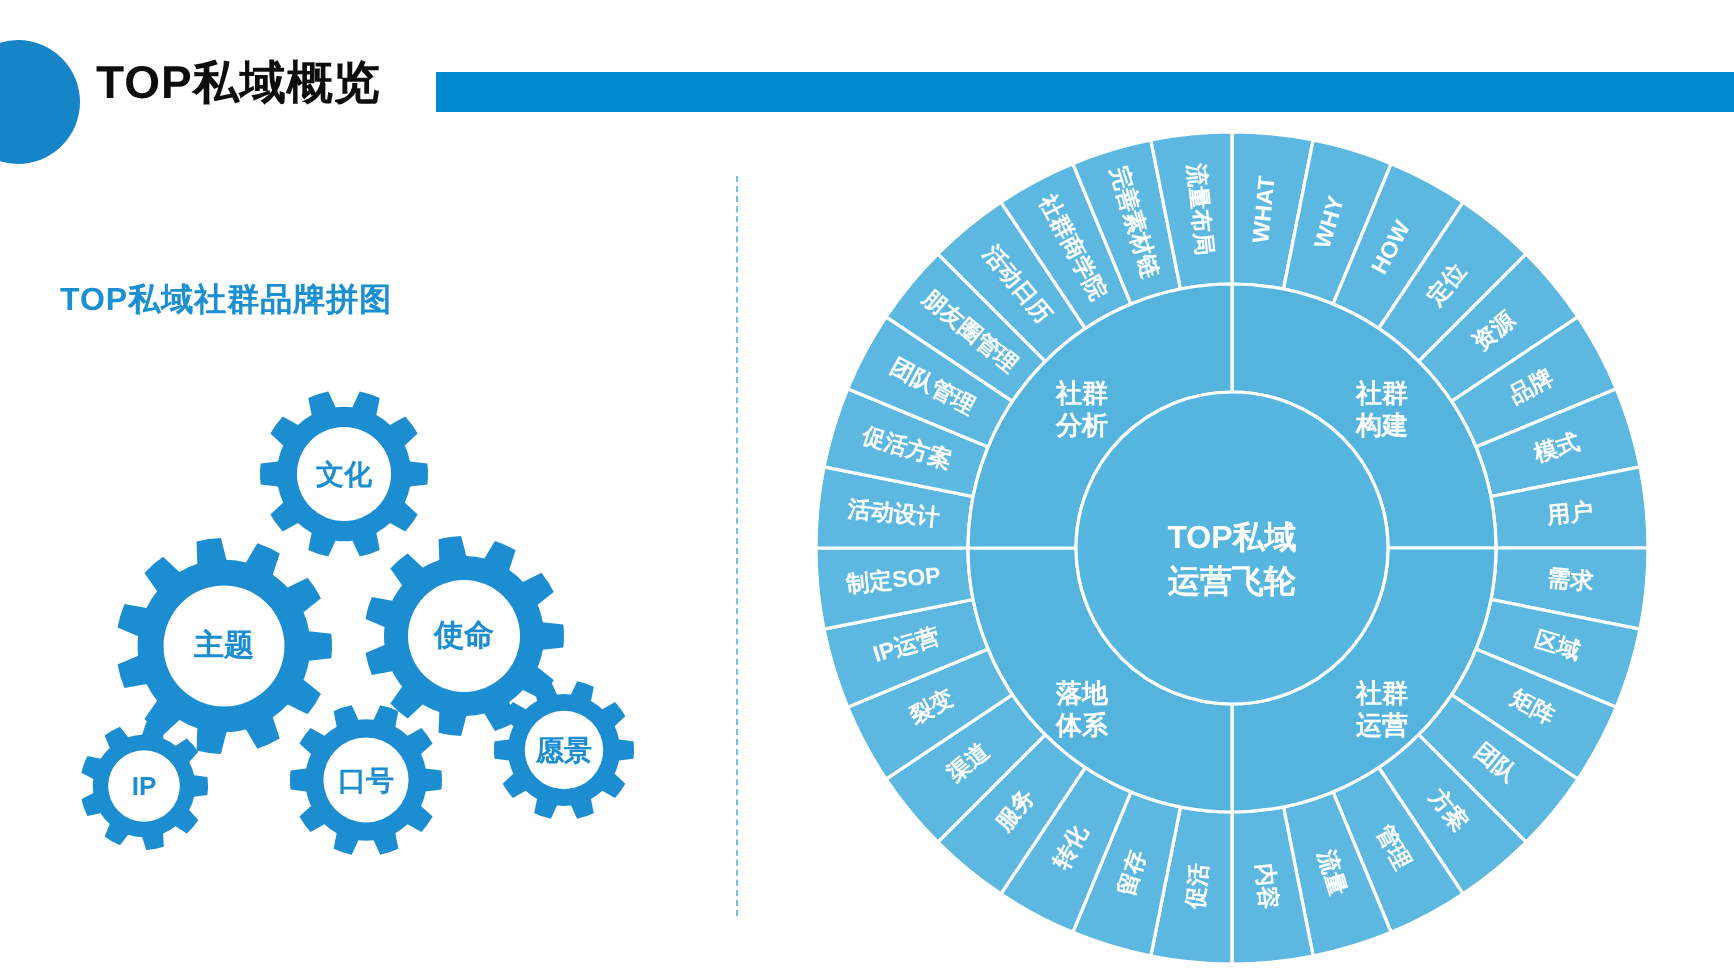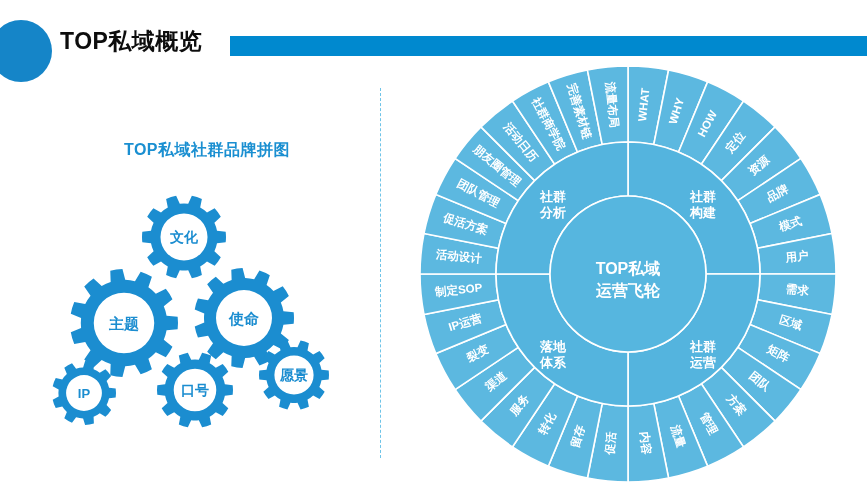--- a/index.html
+++ b/index.html
@@ -2,21 +2,21 @@
 <html><head>
 <meta charset="utf-8">
 <style>
   html,body{margin:0;padding:0;}
   body{
     width:867px;height:487px;
     background:#ffffff;
     font-family:"Liberation Sans","DejaVu Sans",sans-serif;
     overflow:hidden;position:relative;
   }
-  #slide{position:absolute;inset:0;background:#fff;margin-left:12px;}
+  #slide{position:absolute;inset:0;background:#fff;}
 
   
   #header-circle{
     position:absolute;left:-22px;top:20px;width:62px;height:62px;
     border-radius:50%;background:#1585C8;
   }
   #header-title{
     position:absolute;left:48px;top:26px;
     font-size:23px;font-weight:bold;color:#0d0d0d;
     letter-spacing:.5px;white-space:nowrap;
@@ -29,21 +29,21 @@
 
   
   #divider{
     position:absolute;left:368px;top:88px;width:0;height:370px;
     border-left:1px dashed #6ec4e8;
   }
 
   
   #left-panel{position:absolute;left:30px;top:130px;width:330px;height:320px;}
   #gear-caption{
-    position:absolute;left:0;top:10px;width:330px;text-align:center;
+    position:absolute;left:0;top:10px;width:330px;
     font-size:16px;font-weight:bold;color:#1a8fd1;letter-spacing:.5px;
   }
   #gear-svg{position:absolute;left:10px;top:45px;}
 
   
   #sunburst-wrap{position:absolute;left:404px;top:62px;width:424px;height:424px;}
   .ring-label{fill:#ffffff;font-weight:bold;text-anchor:middle;dominant-baseline:middle;}
   .outer-label{font-size:11.5px;}
   .mid-label{font-size:13px;}
   .core-label{font-size:16px;}

